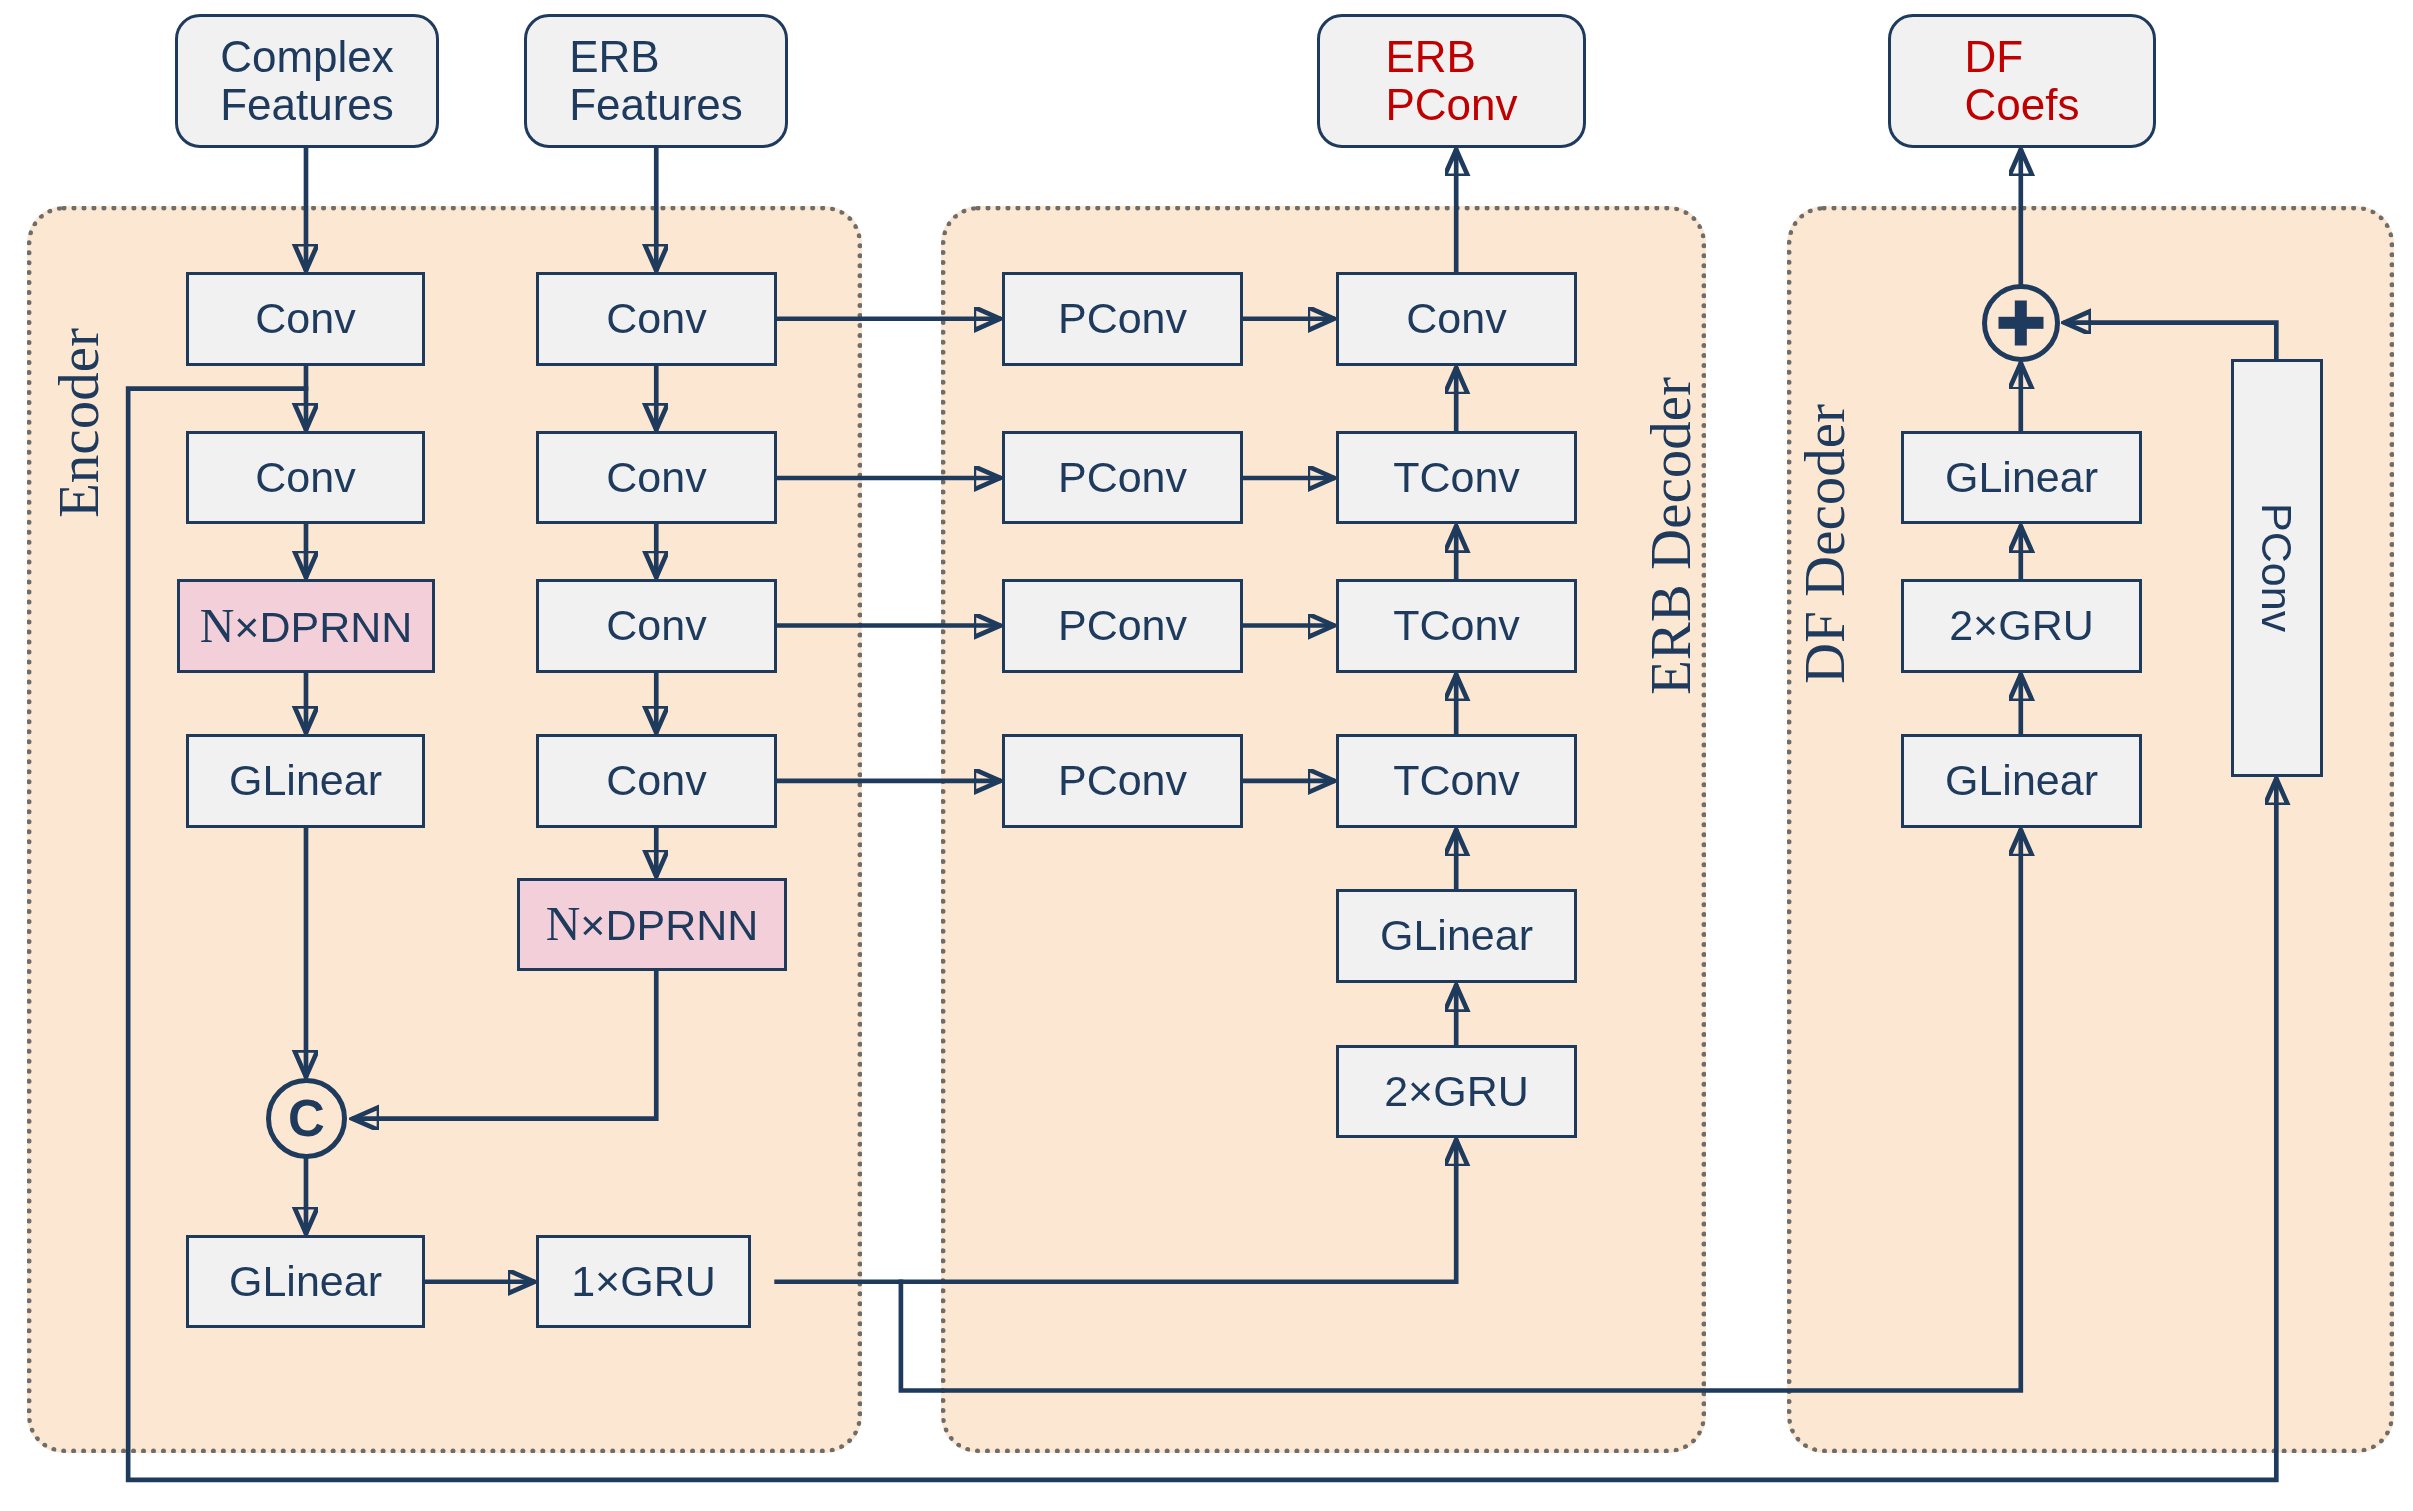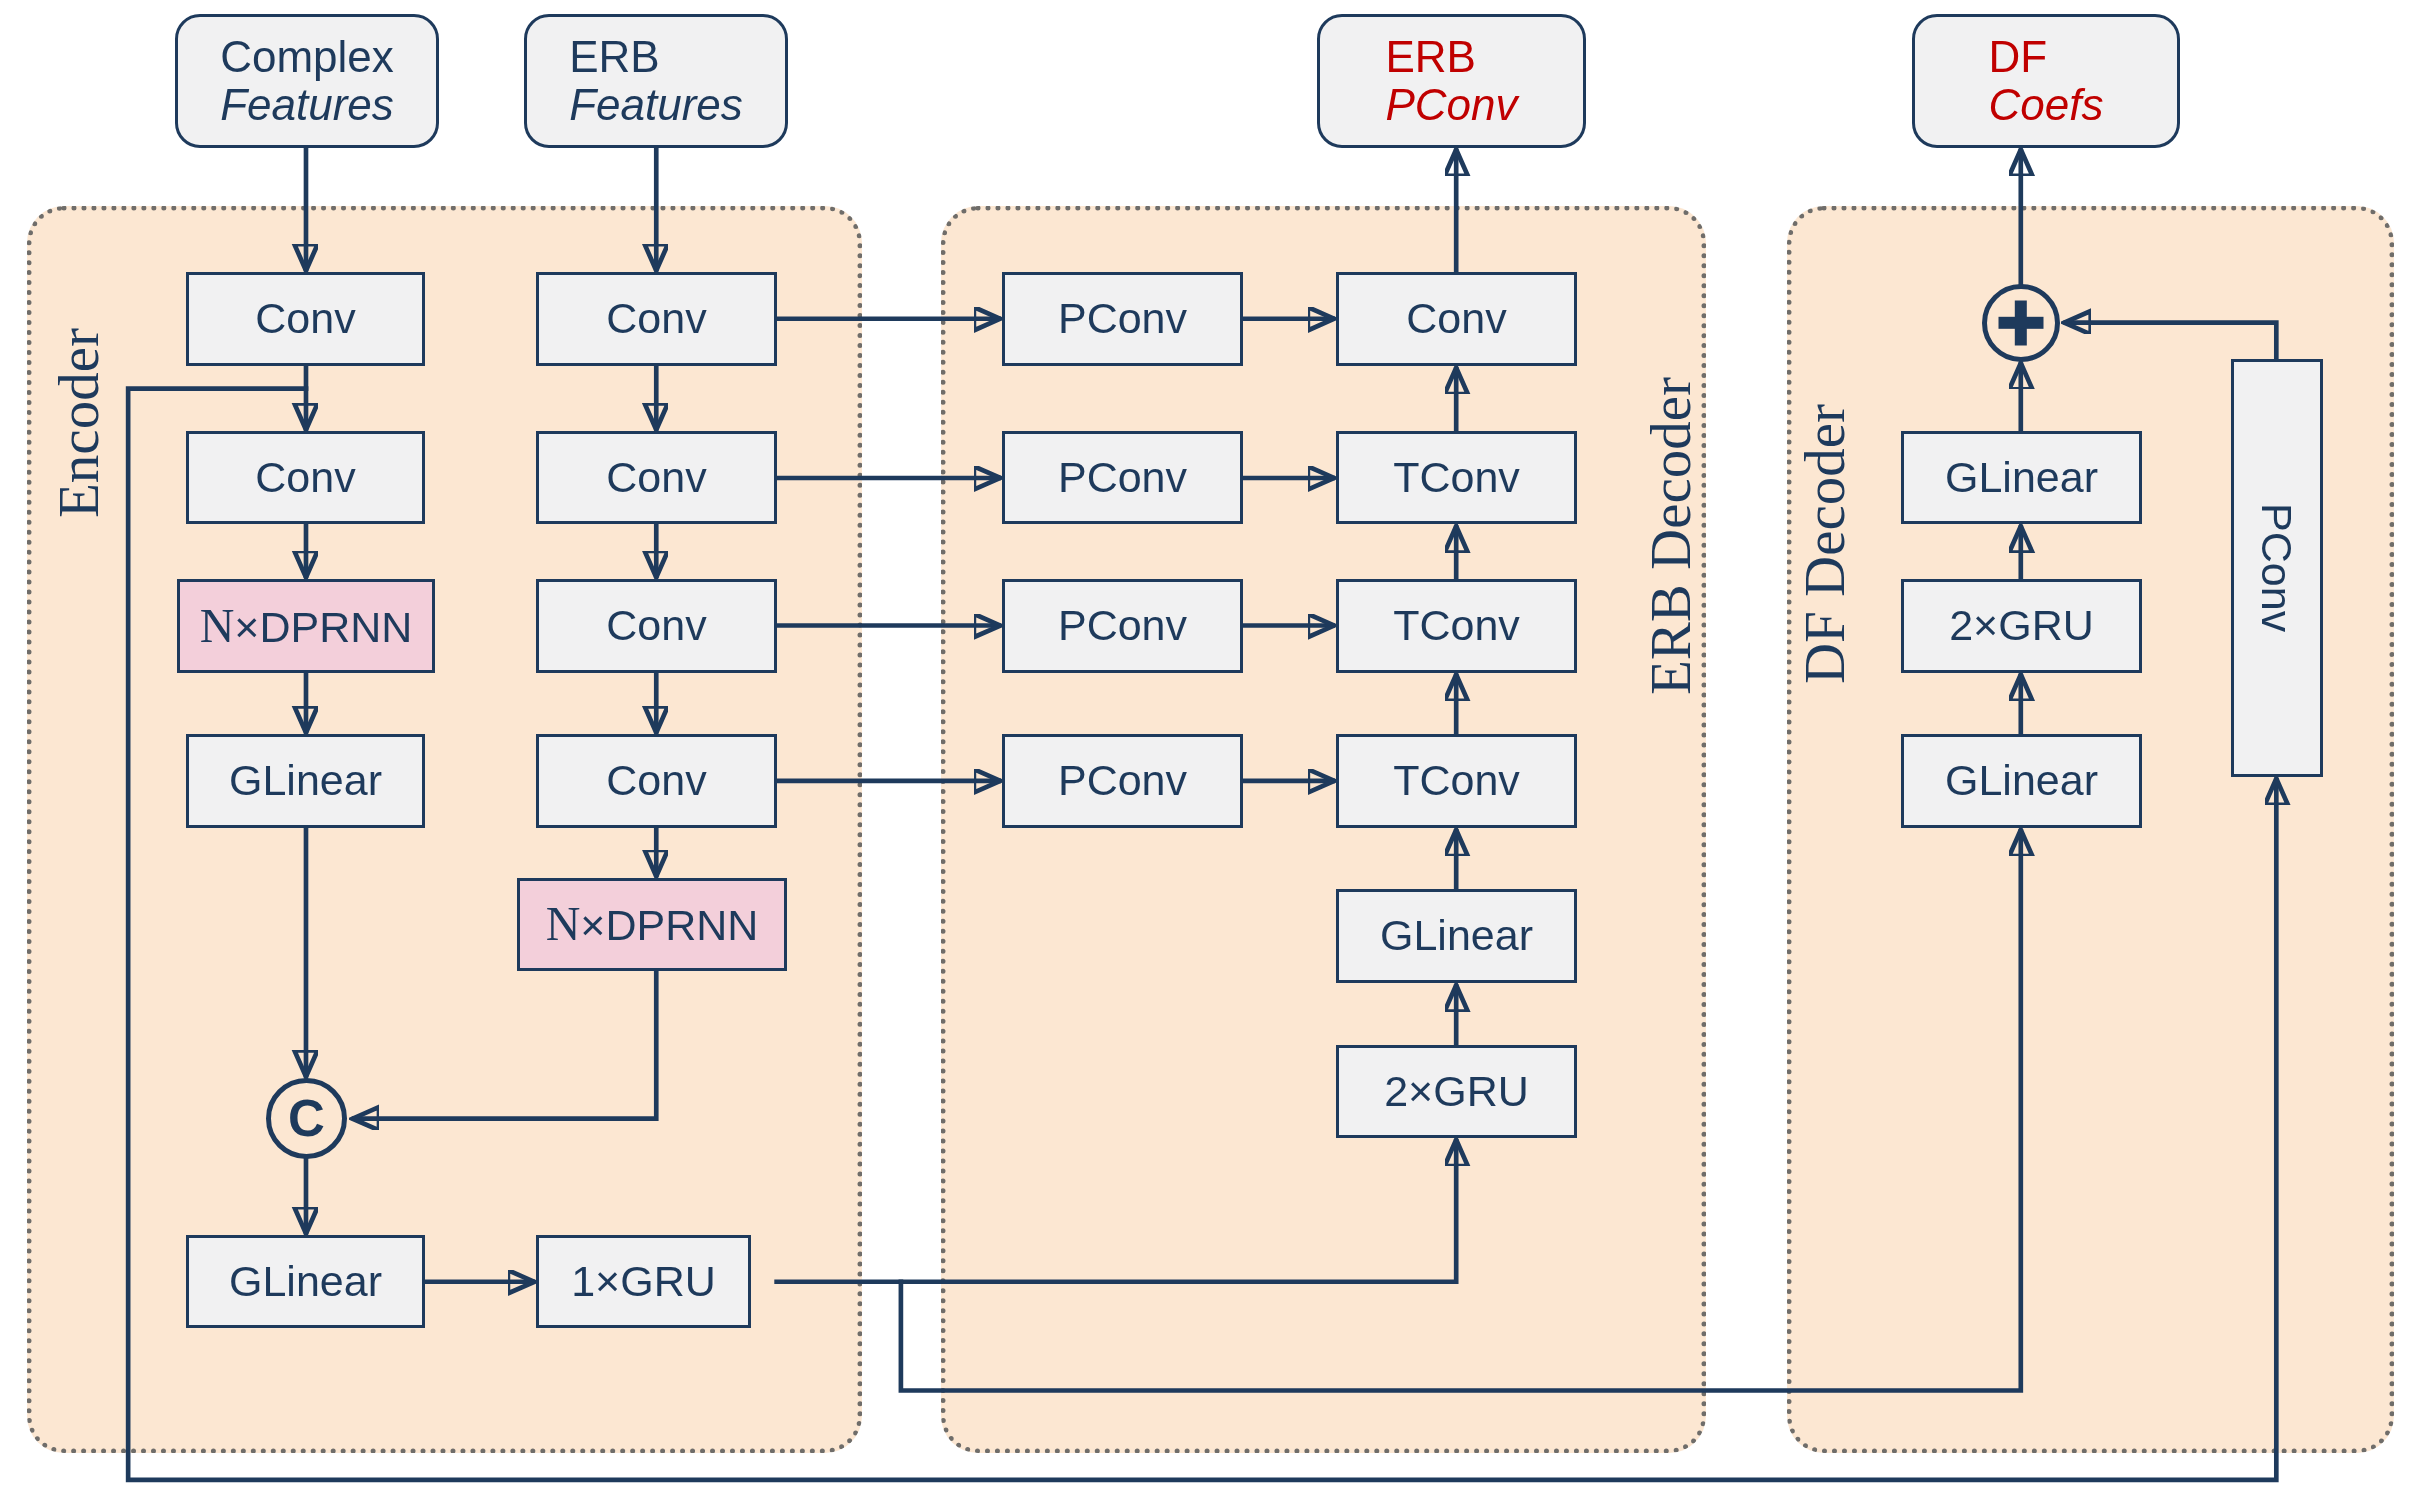--- a/index.html
+++ b/index.html
@@ -18,21 +18,21 @@
     position:absolute;display:flex;align-items:center;justify-content:center;
     font-family:"Liberation Serif",serif;font-size:57px;color:var(--navy);
     transform:rotate(-90deg);white-space:nowrap;pointer-events:none;
   }
   .box{
     position:absolute;display:flex;align-items:center;justify-content:center;
     background:var(--boxfill);border:3.9px solid var(--navy);
     color:var(--navy);font-size:43px;line-height:1.1;text-align:left;
   }
   .io{border-radius:25px;font-size:44px;padding:6.2px 0;}
-  .io .l2{display:block;font-style:italic;}
+  .io .l2{display:block;}
   .redtext{color:var(--red);}
   .pink{background:var(--pink);}
   .serif-n{font-family:"Liberation Serif",serif;font-size:48px;}
   .circle{
     position:absolute;border:5.4px solid var(--navy);border-radius:50%;
     display:flex;align-items:center;justify-content:center;
     color:var(--navy);font-weight:bold;font-size:51px;background:transparent;
   }
   .plus{position:relative;}
   .plus .pv,.plus .ph{position:absolute;background:var(--navy);}
@@ -118,21 +118,21 @@
       <span>ERB</span>
       <span class="l2">Features</span>
     </span>
   </div>
   <div class="box io" style="left:1317px;top:14px;width:269px;height:134px;">
     <span class="redtext">
       <span>ERB</span>
       <span class="l2">PConv</span>
     </span>
   </div>
-  <div class="box io" style="left:1888px;top:14px;width:268px;height:134px;margin-left:24px;">
+  <div class="box io" style="left:1888px;top:14px;width:268px;height:134px;">
     <span class="redtext">
       <span>DF</span>
       <span class="l2">Coefs</span>
     </span>
   </div>
 
   <div class="box" style="left:186px;top:272px;width:239px;height:94px;">
       <span>Conv</span>
     </div>
   <div class="box" style="left:186px;top:431px;width:239px;height:93px;">

